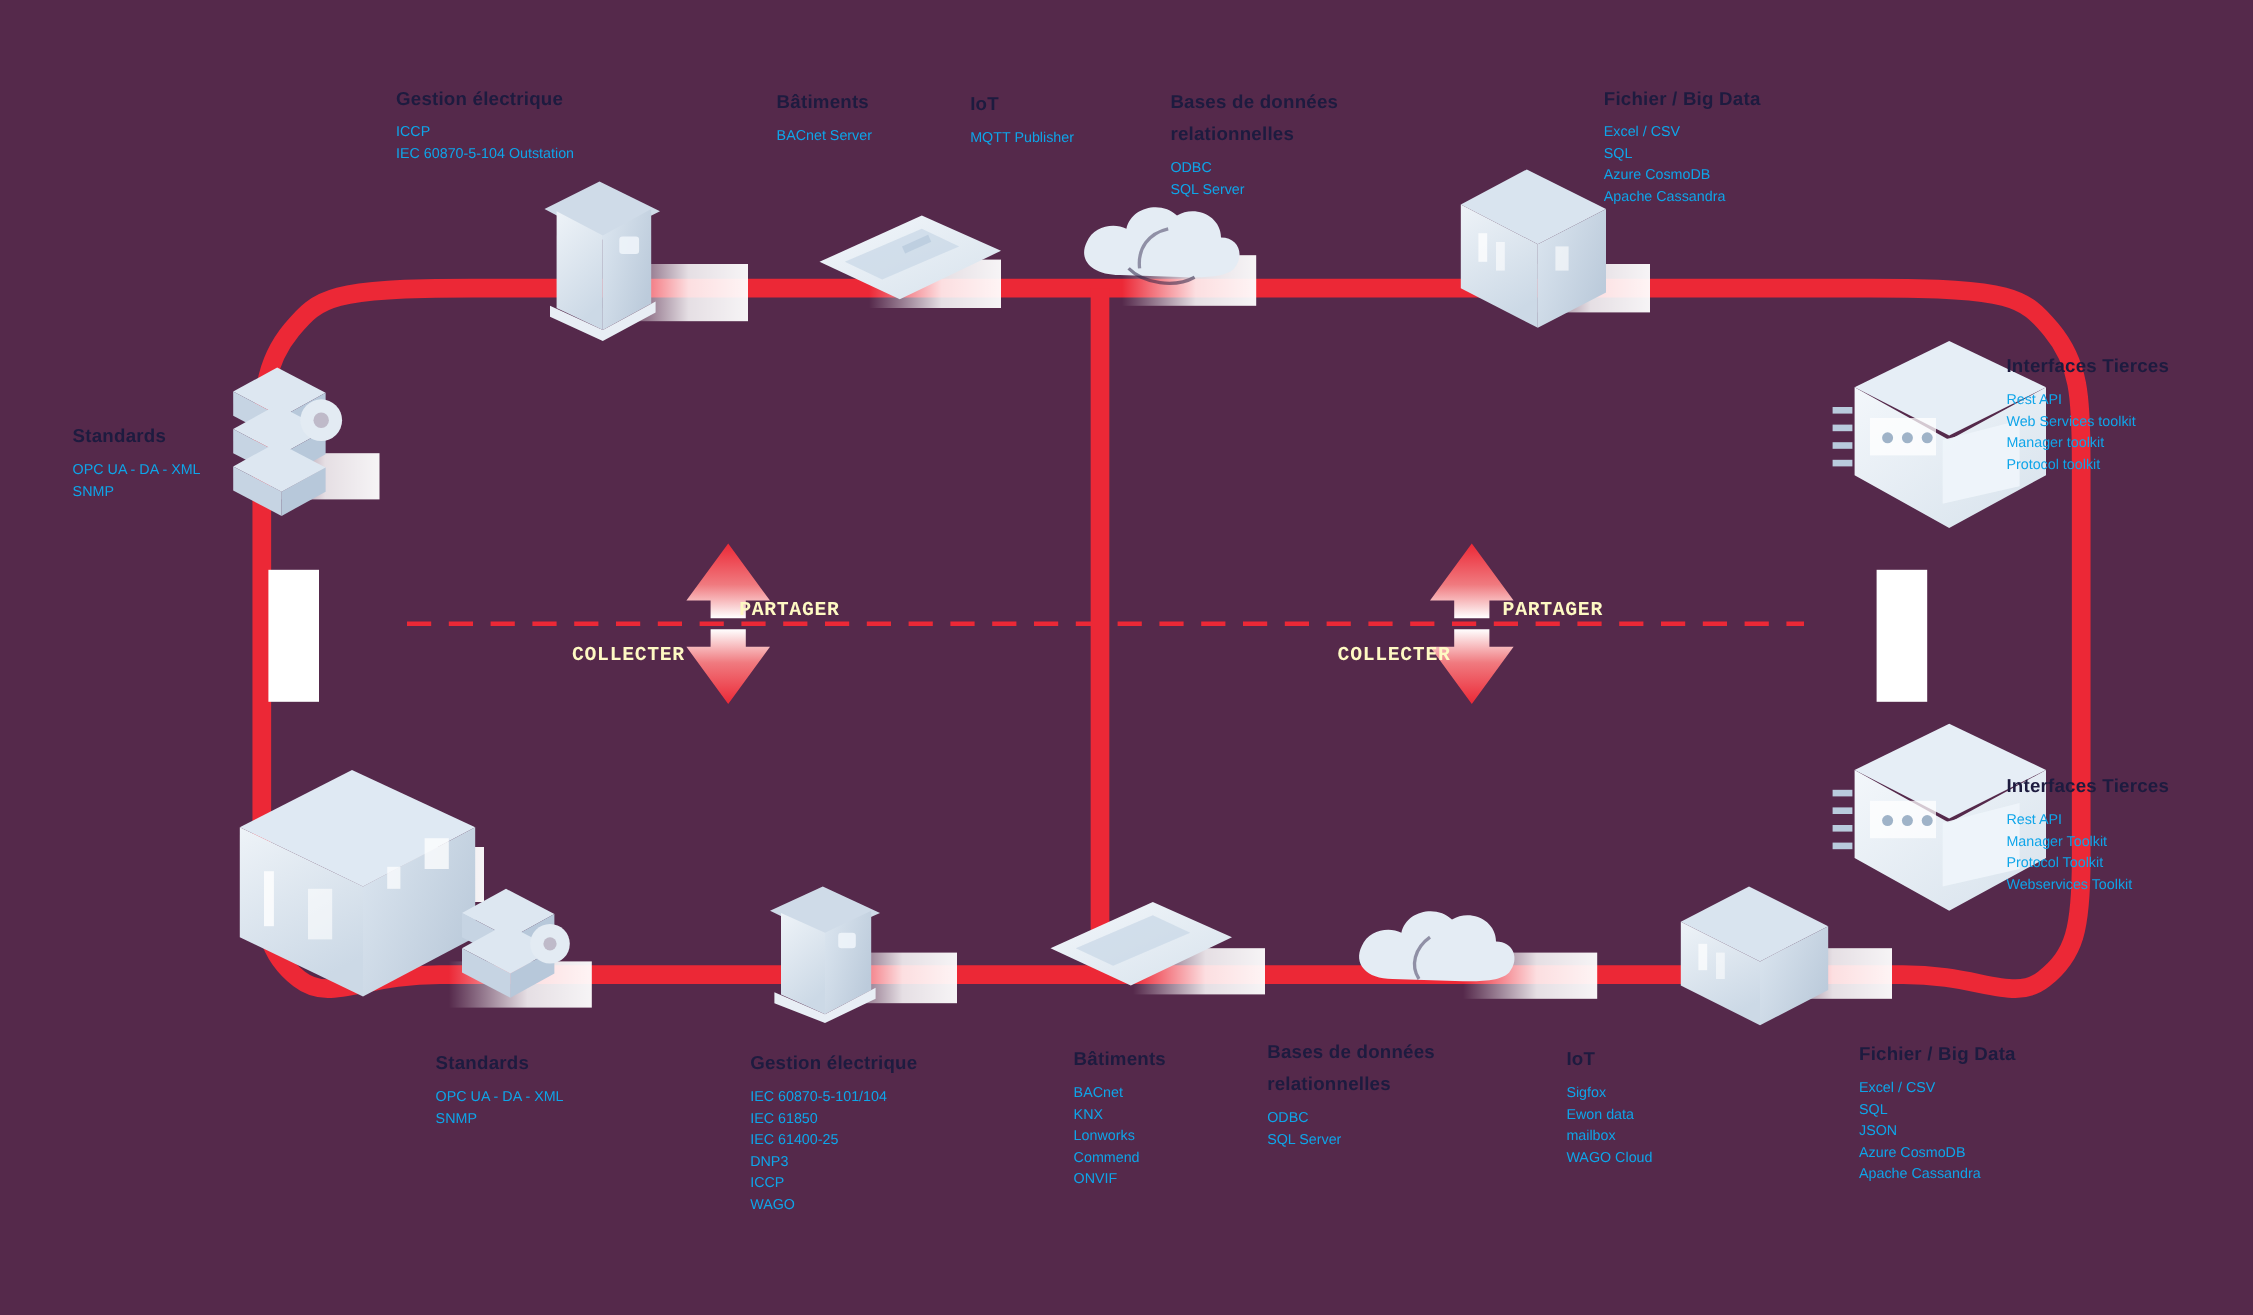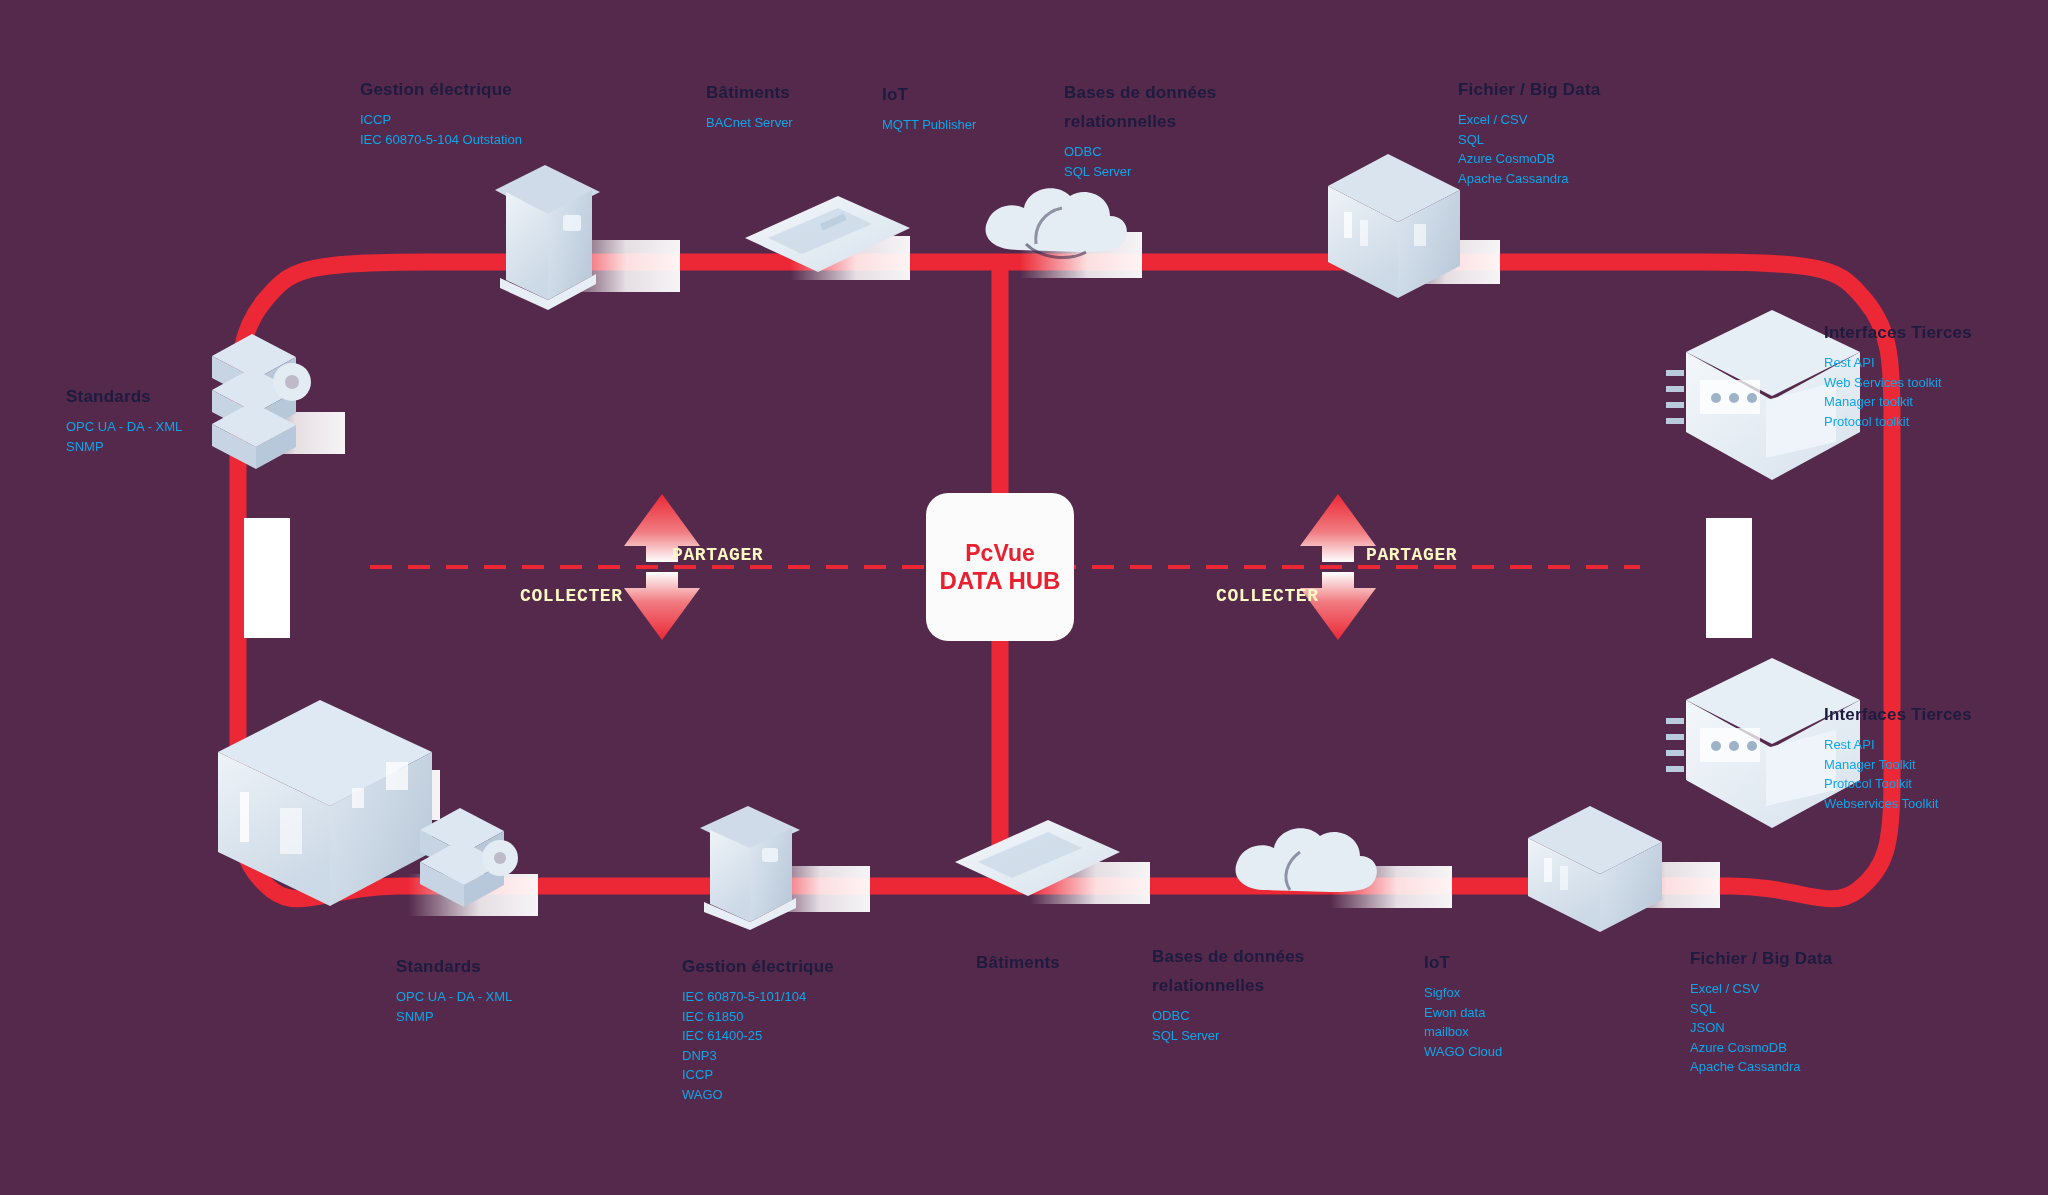--- a/index.html
+++ b/index.html
@@ -260,24 +260,20 @@
       <polygon points="640,492 684,492 684,562 702,562 662,500 622,562 640,562" fill="none"></polygon>
       <path d="M662,494 L700,546 L678,546 L678,562 L646,562 L646,546 L624,546 Z" fill="url(#gArrowUp)"></path>
       <path d="M662,640 L700,588 L678,588 L678,572 L646,572 L646,588 L624,588 Z" fill="url(#gArrowDn)"></path>
     </g>
     <g>
       <path d="M1338,494 L1376,546 L1354,546 L1354,562 L1322,562 L1322,546 L1300,546 Z" fill="url(#gArrowUp)"></path>
       <path d="M1338,640 L1376,588 L1354,588 L1354,572 L1322,572 L1322,588 L1300,588 Z" fill="url(#gArrowDn)"></path>
     </g>
   </svg>
 
-  <div class="hub" style="left:926px;top:493px;">
-    <div class="l1">PcVue</div>
-    <div class="l2">DATA HUB</div>
-  </div>
 
   <div class="arrowlbl" style="left:672px;top:545px;">PARTAGER</div>
   <div class="arrowlbl" style="left:520px;top:586px;">COLLECTER</div>
   <div class="arrowlbl" style="left:1366px;top:545px;">PARTAGER</div>
   <div class="arrowlbl" style="left:1216px;top:586px;">COLLECTER</div>
 
   <div class="block" style="left:360px;top:75px;">
     <div class="h">Gestion électrique</div>
     <ul>
       <li>ICCP</li>
@@ -362,20 +358,27 @@
       <li>IEC 61850</li>
       <li>IEC 61400-25</li>
       <li>DNP3</li>
       <li>ICCP</li>
       <li>WAGO</li>
     </ul>
   </div>
 
   <div class="block" style="left:976px;top:948px;">
     <div class="h">Bâtiments</div>
+    <ul>
+      <li>BACnet</li>
+      <li>KNX</li>
+      <li>Lonworks</li>
+      <li>Commend</li>
+      <li>ONVIF</li>
+    </ul>
   </div>
 
   <div class="block" style="left:1152px;top:942px;">
     <div class="h">Bases de données
 relationnelles</div>
     <ul>
       <li>ODBC</li>
       <li>SQL Server</li>
     </ul>
   </div>

